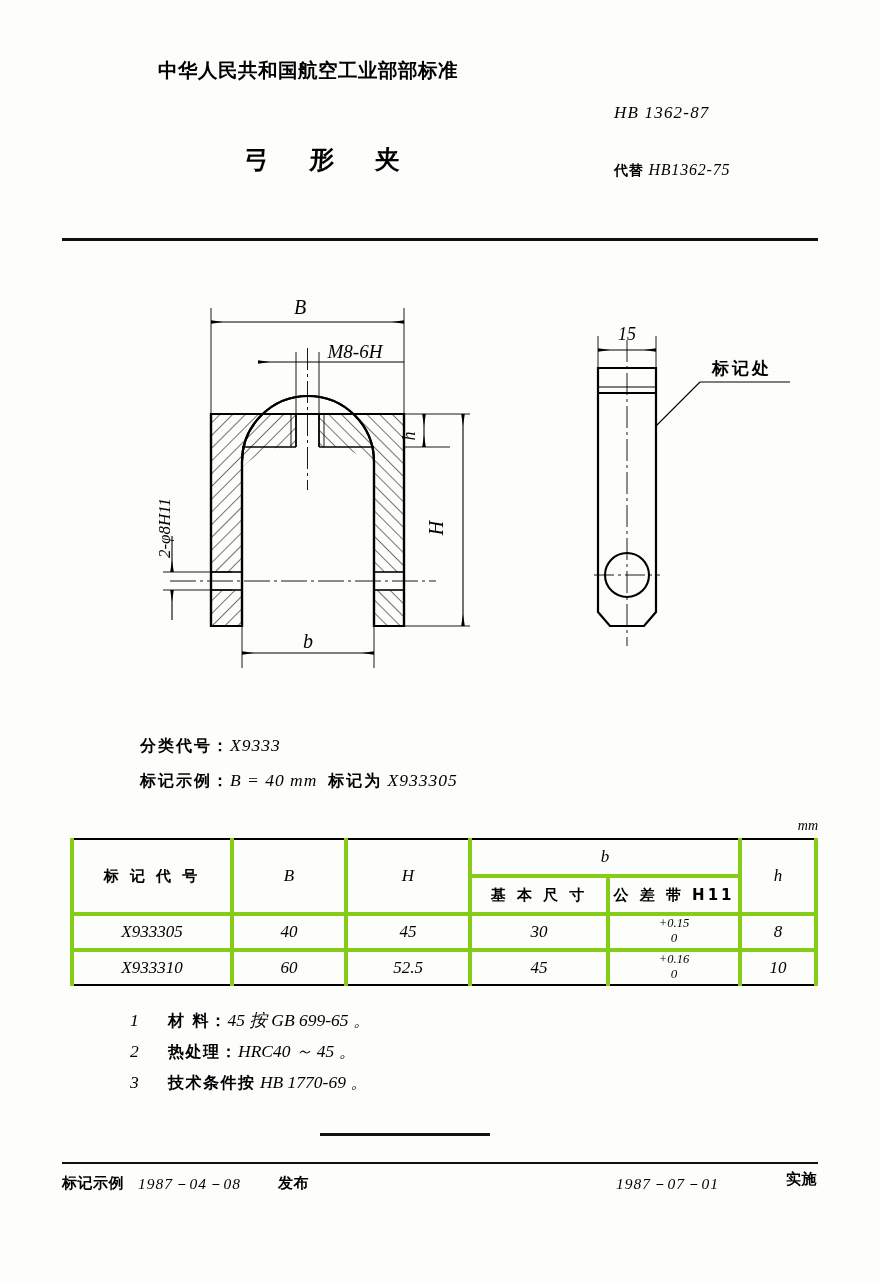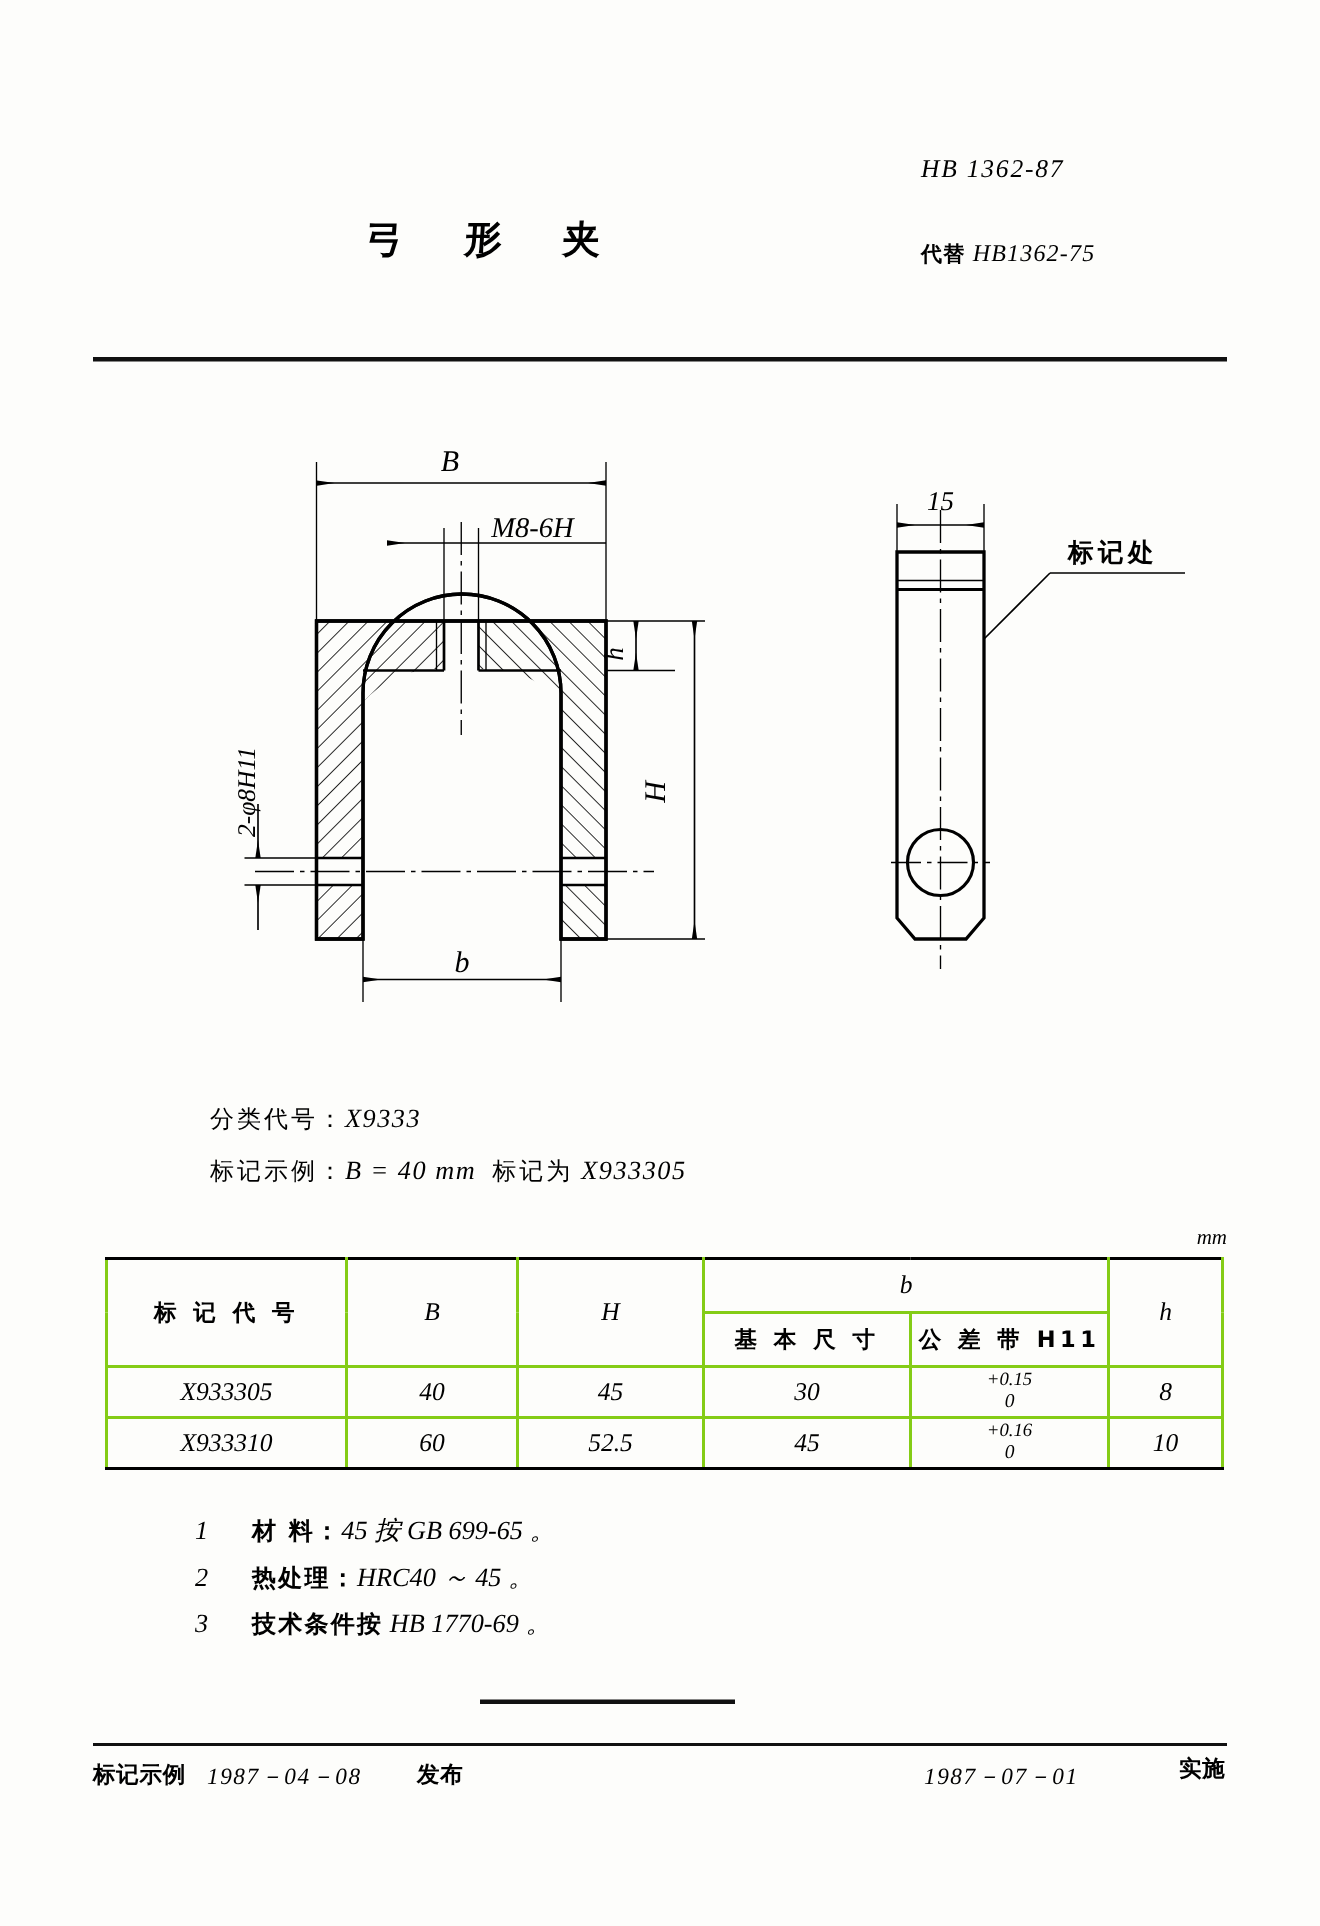--- a/index.html
+++ b/index.html
@@ -92,21 +92,21 @@
     position: absolute;
     font-family: "Liberation Serif", serif;
     font-style: italic;
     font-size: 17.5px;
     white-space: nowrap;
     letter-spacing: 1px;
   }
   .spec .cn {
     font-family: "DejaVu Sans", sans-serif;
     font-style: normal;
-    font-weight: normal;
+    font-weight: bold;
     font-size: 16px;
     letter-spacing: 2px;
   }
   #spec-class { left: 140px; top: 735px; }
   #spec-mark  { left: 140px; top: 770px; }
 
   
   .tbl-unit {
     position: absolute;
     right: 62px;
@@ -118,21 +118,21 @@
   table.spec-table {
     position: absolute;
     left: 70px;
     top: 838px;
     width: 744px;
     border-collapse: collapse;
     table-layout: fixed;
   }
   table.spec-table td,
   table.spec-table th {
-    border: 2px solid #84cc16;
+    border: 4px solid #84cc16;
     text-align: center;
     vertical-align: middle;
     font-family: "Liberation Serif", serif;
     font-style: italic;
     font-size: 17px;
     font-weight: normal;
     padding: 0;
     height: 32px;
   }
   table.spec-table .cn {
@@ -218,20 +218,21 @@
   #ft-date     { left: 76px;  top: 6px; text-align: center; }
   #ft-publish  { left: 216px; top: 6px; }
   #ft-effdate  { left: 554px; top: 6px; }
   #ft-effect   { left: 724px; top: 2px; }
 </style>
 </head>
 <body>
 
 <div class="page">
 
+  <div class="hdr-ministry">中华人民共和国航空工业部部标准</div>
 
   <div class="hdr-title">弓 形 夹</div>
 
   <div class="hdr-std-no">HB 1362-87</div>
 
   <div class="hdr-replaces">
     <span class="cn">代替</span>
     <span>HB1362-75</span>
   </div>
 

